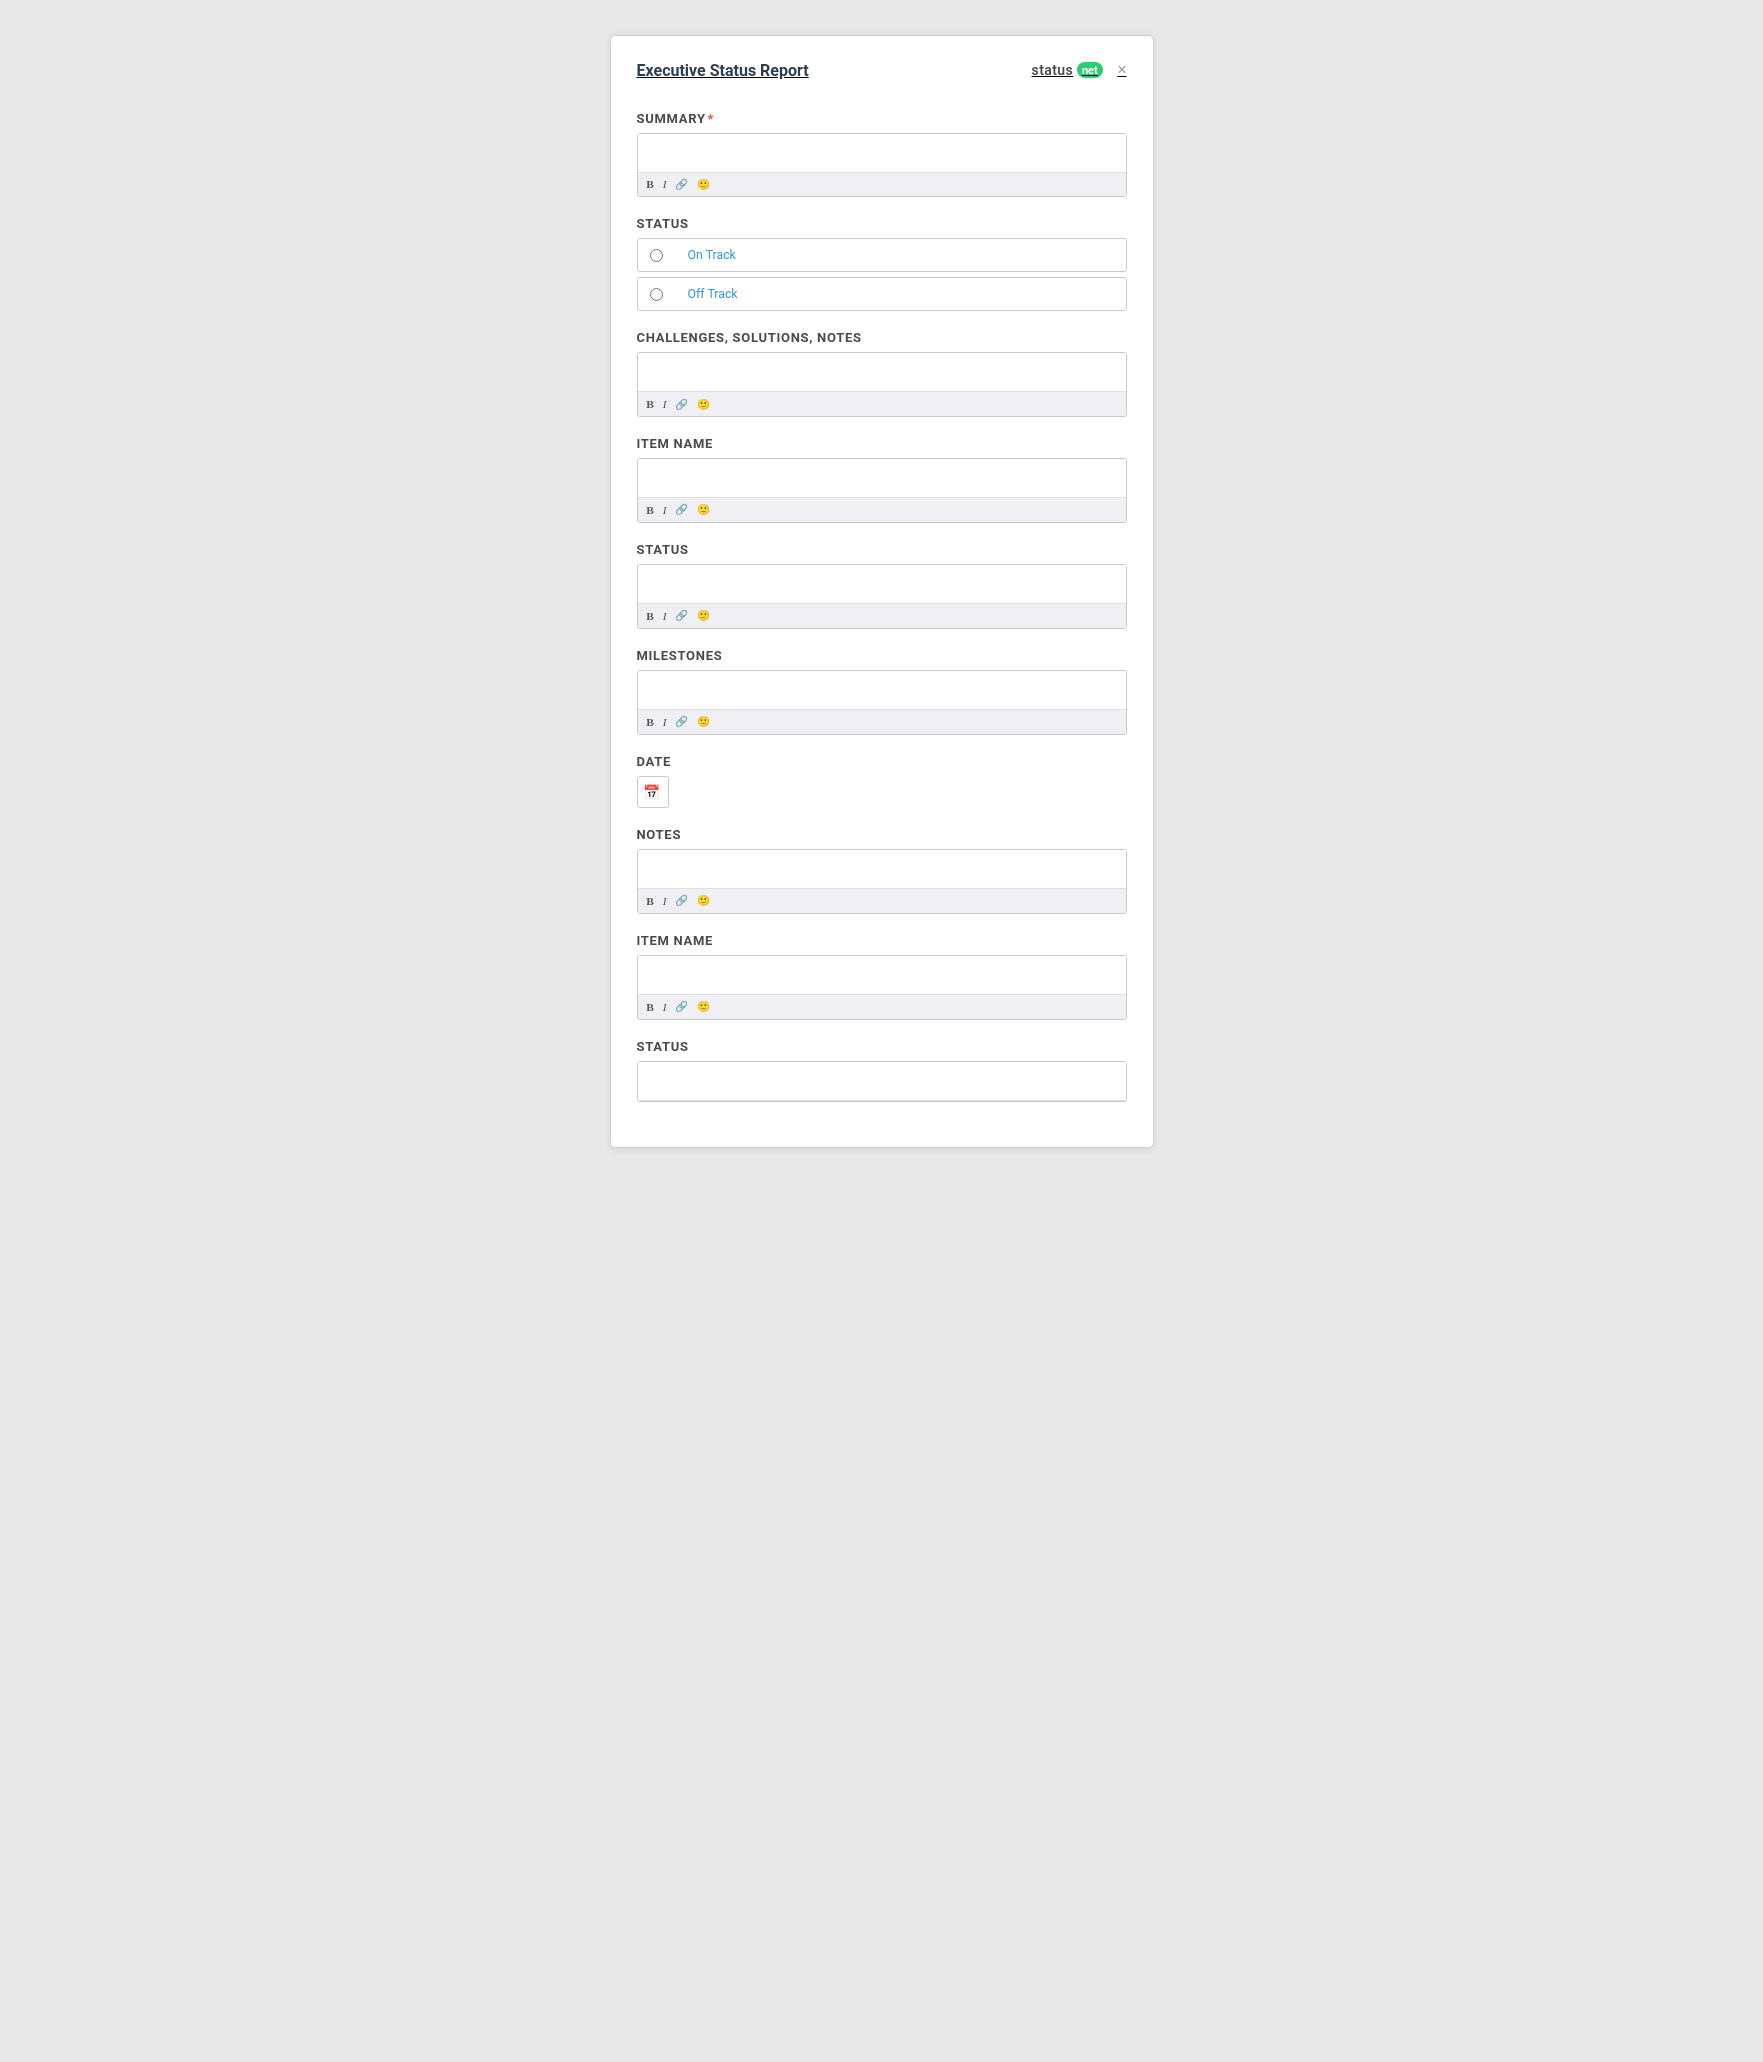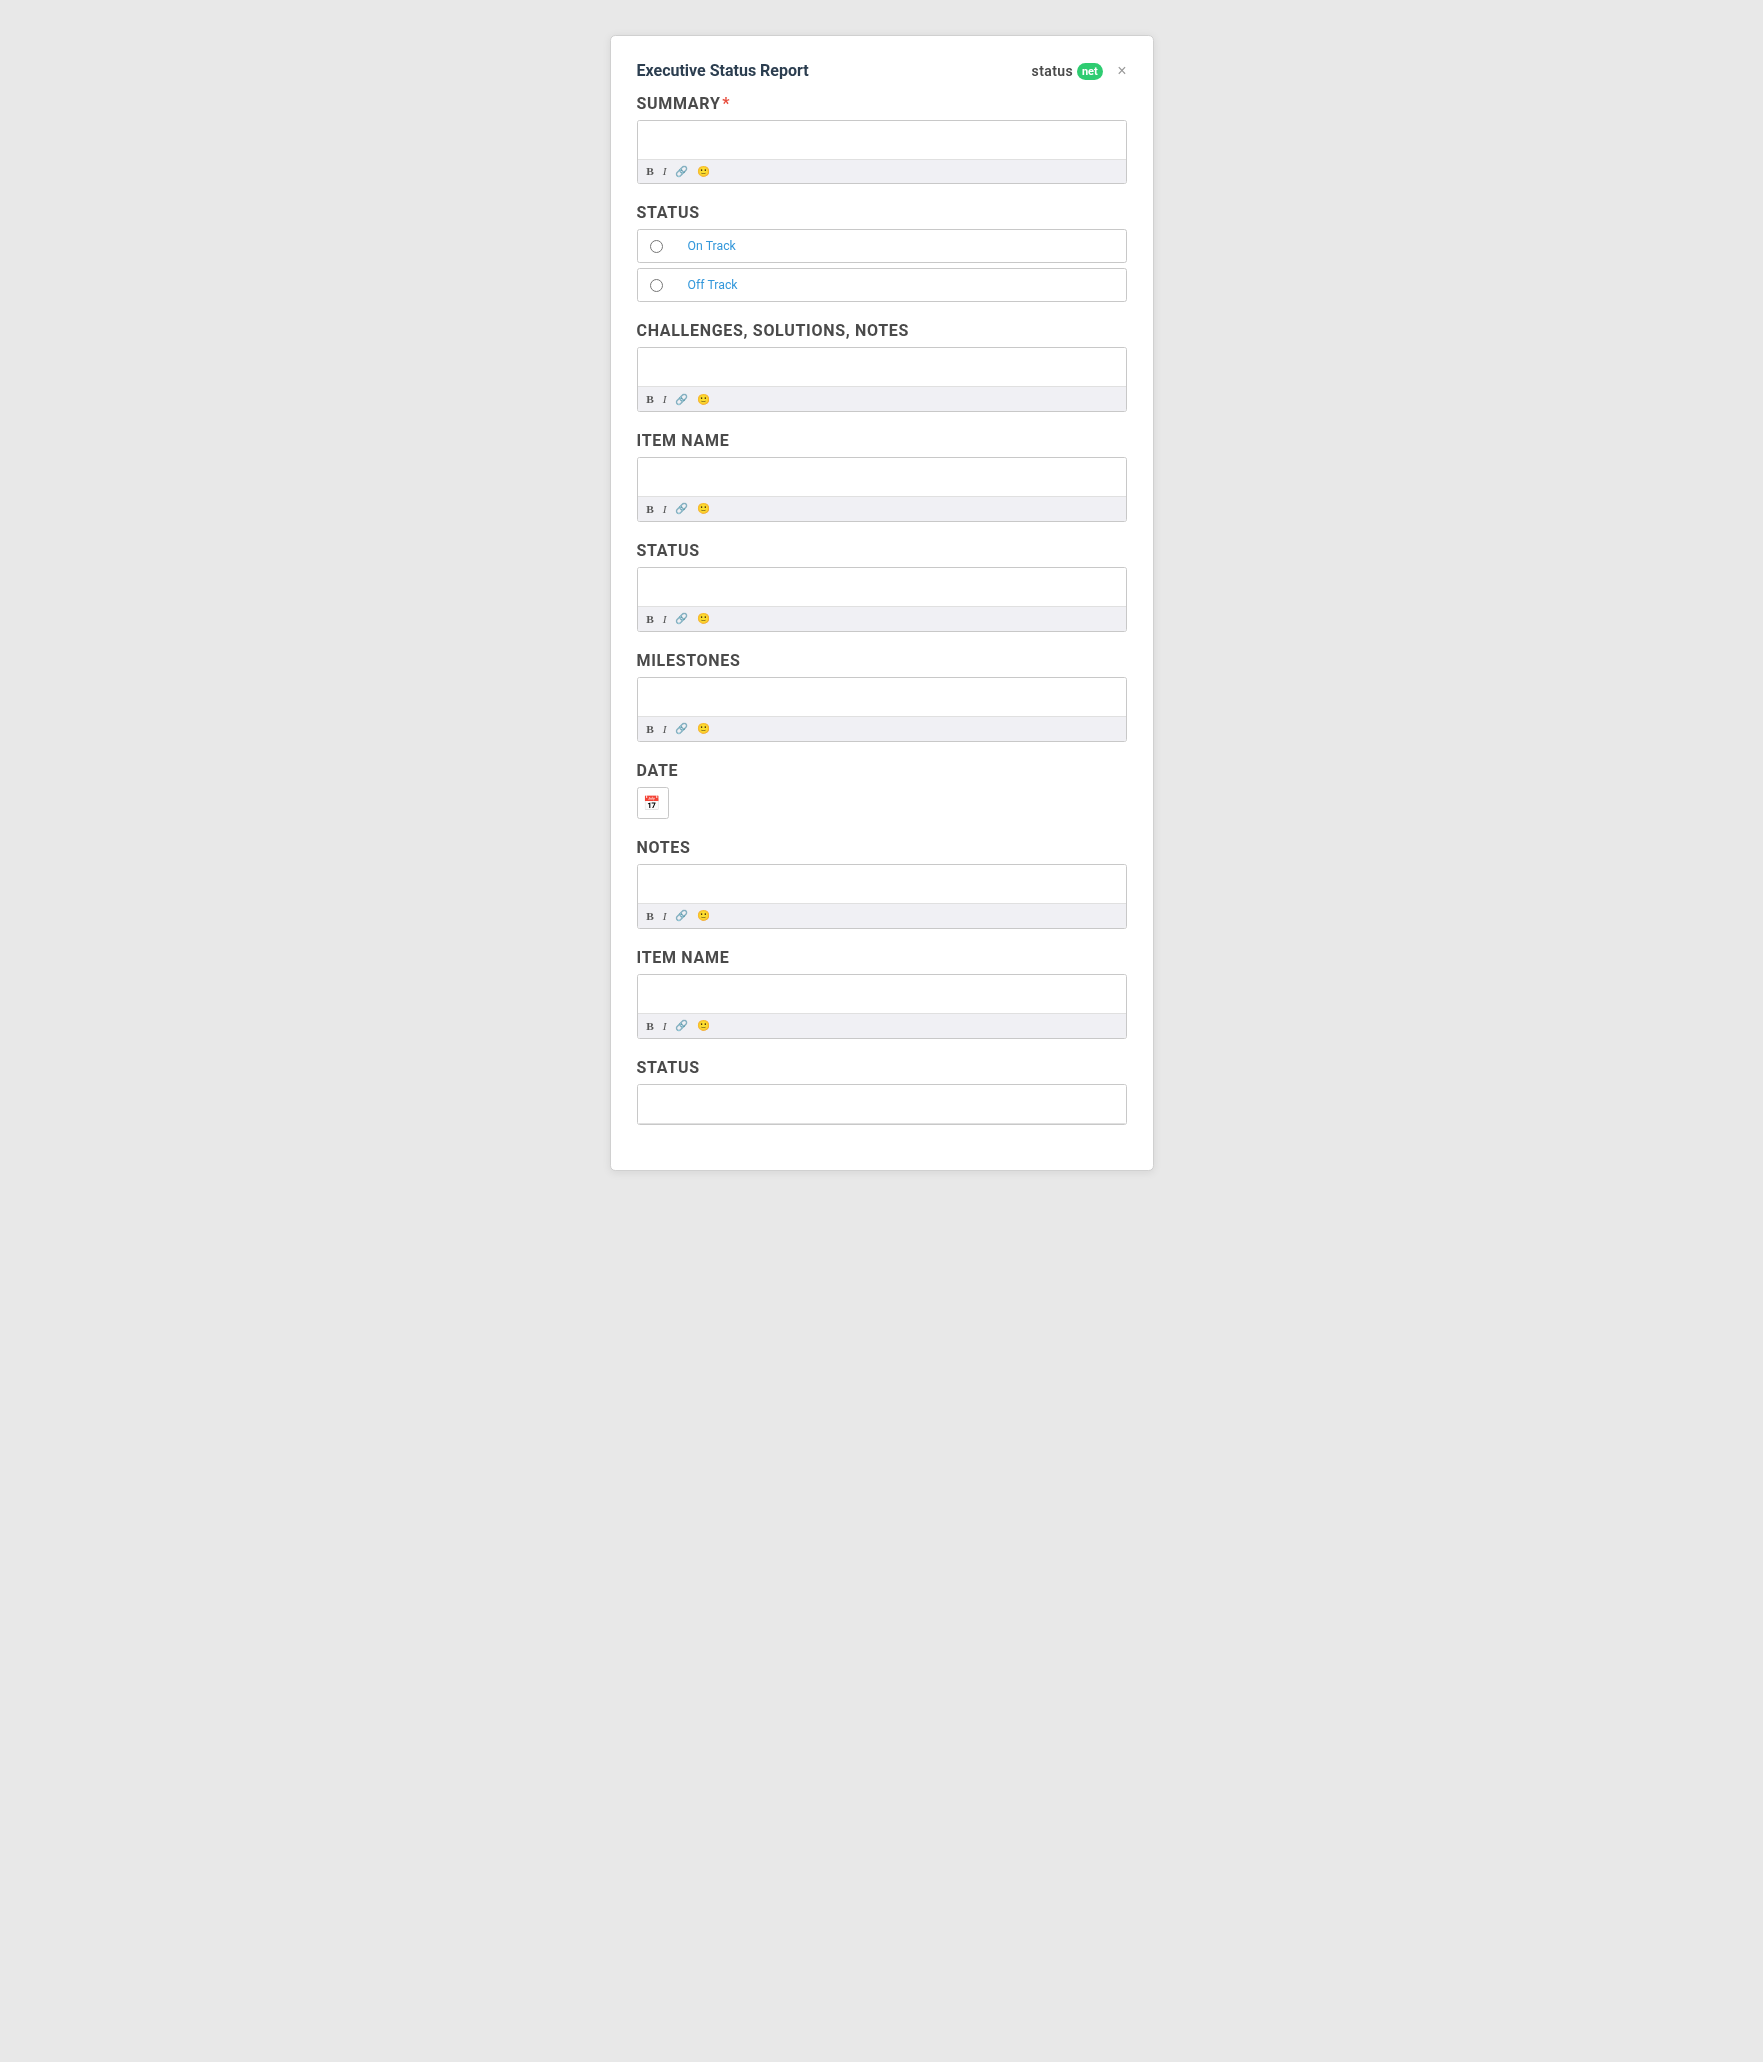--- a/index.html
+++ b/index.html
@@ -24,22 +24,23 @@
       border-radius: 5.3px;
       width: 544px;
       padding: 24.6px 26px 26px 26px;
       position: relative;
       box-shadow: 0 1.8px 8.8px rgba(0,0,0,0.08);
     }
 
     .modal-header {
       display: flex;
       justify-content: space-between;
-      align-items: flex-end;
-      margin-bottom: 14px;
+      align-items: center;
+      margin-bottom: 31px;
+      text-decoration: underline;
     }
 
     .modal-title {
       font-size: 16px;
       font-weight: 700;
       color: #2c3e50;
     }
 
     .brand-logo {
       display: flex;
@@ -69,21 +70,21 @@
       border: none;
       font-size: 16px;
       color: #999;
       cursor: pointer;
       margin-left: 8.8px;
       padding: 0;
       line-height: 1;
     }
 
     .section-label {
-      font-size: 16px;
+      font-size: 13px;
       font-weight: 700;
       color: #4a4a4a;
       letter-spacing: 0.7px;
       text-transform: uppercase;
       margin-bottom: 7px;
     }
 
     .required {
       color: #e74c3c;
       margin-left: 1.8px;

